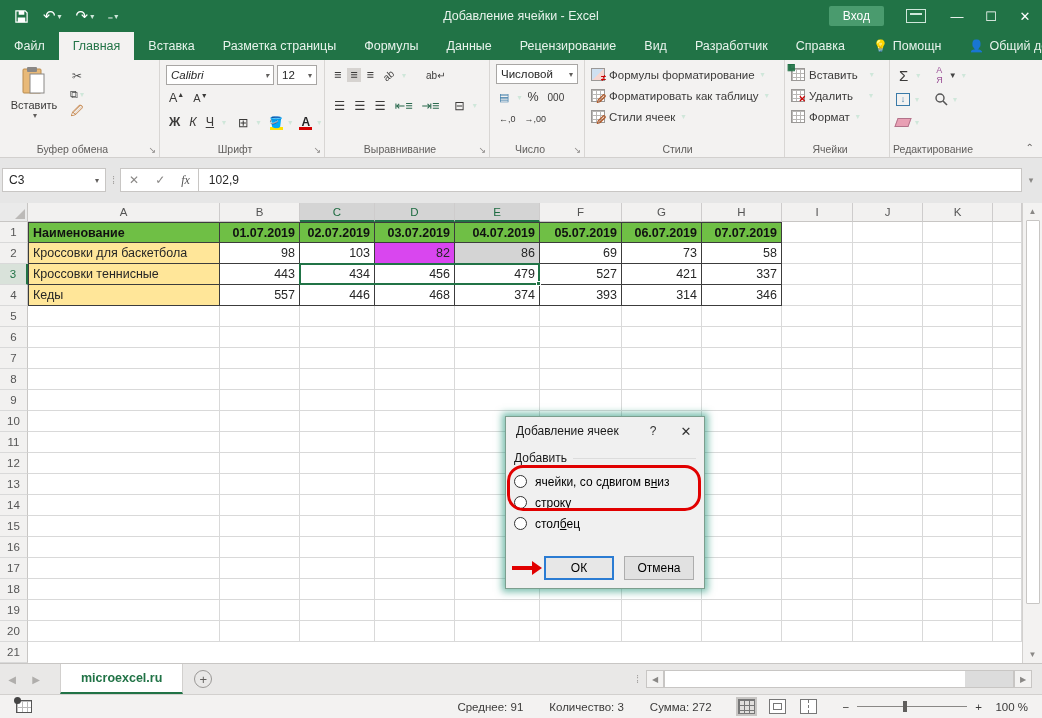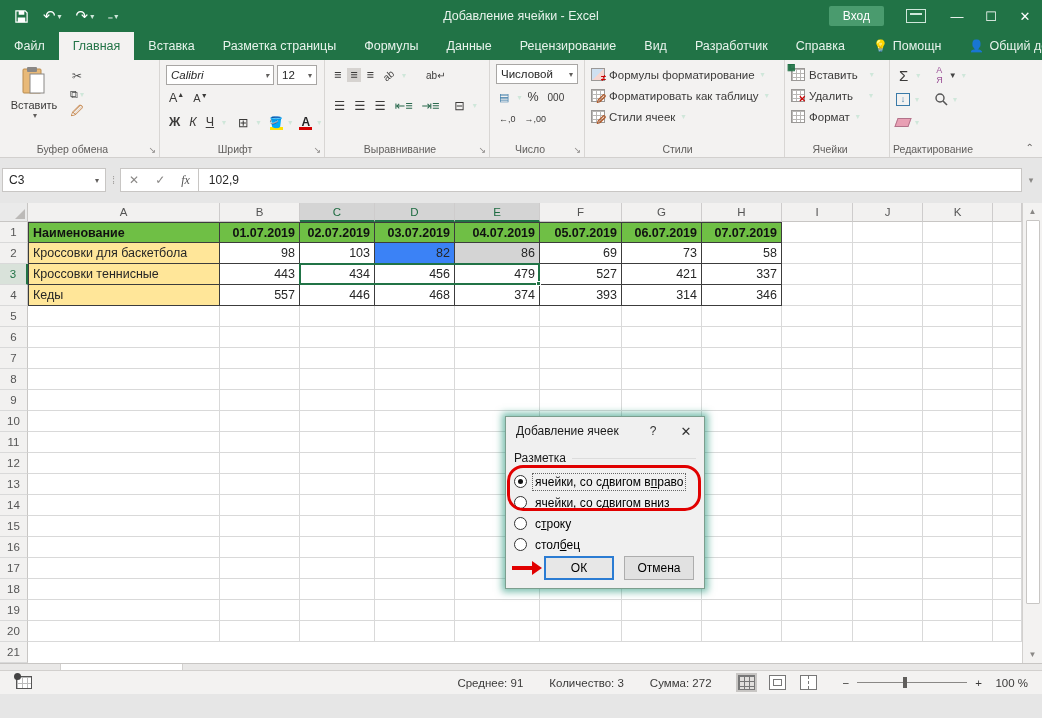--- a/index.html
+++ b/index.html
@@ -102,21 +102,21 @@
   .addsheet span { width:18px; height:18px; border:1px solid #9a9896; border-radius:50%; color:#605e5c;
     display:flex; align-items:center; justify-content:center; font-size:13px; }
   .hs-split { margin-left:auto; color:#a5a3a1; display:flex; align-items:center; font-size:11px; letter-spacing:-1px; padding:0 8px; }
   .hscroll { display:flex; align-items:center; margin-right:10px; }
   .harrow { width:18px; height:18px; border:1px solid #c8c6c4; background:#f3f2f1; color:#8a8886;
     display:flex; align-items:center; justify-content:center; font-size:8px; }
   .htrack { width:350px; height:18px; border:1px solid #c8c6c4; background:#dcdcdc; position:relative; }
   .hthumb { position:absolute; left:0; top:0; height:16px; width:300px; background:#fff; }
 
   
-  .statusbar { position:absolute; left:0; top:670px; width:1042px; height:24px; background:#f3f2f1; border-top:1px solid #d2d0ce;
+  .statusbar { position:absolute; left:0; top:694px; width:1042px; height:24px; background:#f3f2f1; border-top:1px solid #d2d0ce;
     display:flex; align-items:center; font-size:11.5px; color:#3b3a39; }
   .macroicon { width:16px; height:13px; margin-left:16px; border:1px solid #555; position:relative; background:#fff;
     background-image:linear-gradient(#bbb 1px,transparent 1px),linear-gradient(90deg,#bbb 1px,transparent 1px); background-size:5px 6px; }
   .macroicon:before { content:""; position:absolute; left:-3px; top:-4px; width:7px; height:7px; border-radius:50%; background:#444; }
   .sb-right { margin-left:auto; display:flex; align-items:center; gap:26px; padding-right:14px; }
   .viewbtns { display:flex; align-items:center; gap:14px; }
   .vb { width:17px; height:15px; border:1px solid #777; background:#fff; position:relative; }
   .vb.sel { outline:2px solid #c8c6c4; background:#e1dfdd; }
   .vb.grid9 { background-image:linear-gradient(#777 1px,transparent 1px),linear-gradient(90deg,#777 1px,transparent 1px); background-size:5px 5px; }
   .vb.pagel:after { content:""; position:absolute; left:3px; right:3px; top:3px; bottom:3px; border:1px solid #777; }
@@ -457,21 +457,21 @@
         <div class="gcell tblb tt hdr num" style="width: 80px; background: rgb(111, 191, 69);">07.07.2019</div>
         <div class="gcell" style="width: 71px;"></div>
         <div class="gcell" style="width: 70px;"></div>
         <div class="gcell" style="width: 70px;"></div>
         <div class="gcell" style="width: 29px;"></div>
       </div>
       <div class="grow">
         <div class="gcell tblb tl" style="width: 192px; background: rgb(255, 230, 153);">Кроссовки для баскетбола</div>
         <div class="gcell tblb num" style="width: 80px;">98</div>
         <div class="gcell tblb num" style="width: 75px;">103</div>
-        <div class="gcell tblb num" style="width: 80px; background: #3b82f6;">82</div>
+        <div class="gcell tblb num" style="width: 80px; background: #d946ef;">82</div>
         <div class="gcell tblb num" style="width: 85px; background: rgb(212, 212, 212);">86</div>
         <div class="gcell tblb num" style="width: 82px;">69</div>
         <div class="gcell tblb num" style="width: 80px;">73</div>
         <div class="gcell tblb num" style="width: 80px;">58</div>
         <div class="gcell" style="width: 71px;"></div>
         <div class="gcell" style="width: 70px;"></div>
         <div class="gcell" style="width: 70px;"></div>
         <div class="gcell" style="width: 29px;"></div>
       </div>
       <div class="grow">
@@ -781,28 +781,24 @@
 </div>
 
 <div class="dialog">
   <div class="dlg-title">
     <span class="t">Добавление ячеек</span>
     <span class="dlg-help">?</span>
     <span class="dlg-close">✕</span>
   </div>
   <div class="dlg-body">
     <div class="groupline">
-      <span>Разметка</span>
+      <span>Добавить</span>
       <span class="ln"></span>
     </div>
     <div>
-        <div class="radio-row">
-          <span class="rdot on"></span>
-          <span class="lbl focus">ячейки, со сдвигом в<u>п</u>раво</span>
-        </div>
         <div class="radio-row">
           <span class="rdot"></span>
           <span class="lbl">ячейки, со сдвигом в<u>н</u>из</span>
         </div>
         <div class="radio-row">
           <span class="rdot"></span>
           <span class="lbl">с<u>т</u>року</span>
         </div>
         <div class="radio-row">
           <span class="rdot"></span>

